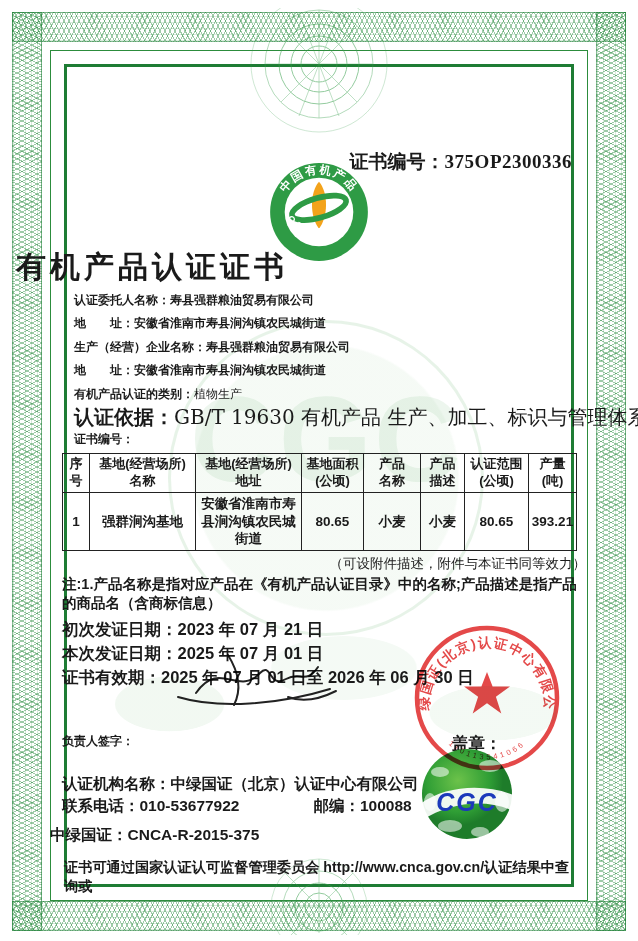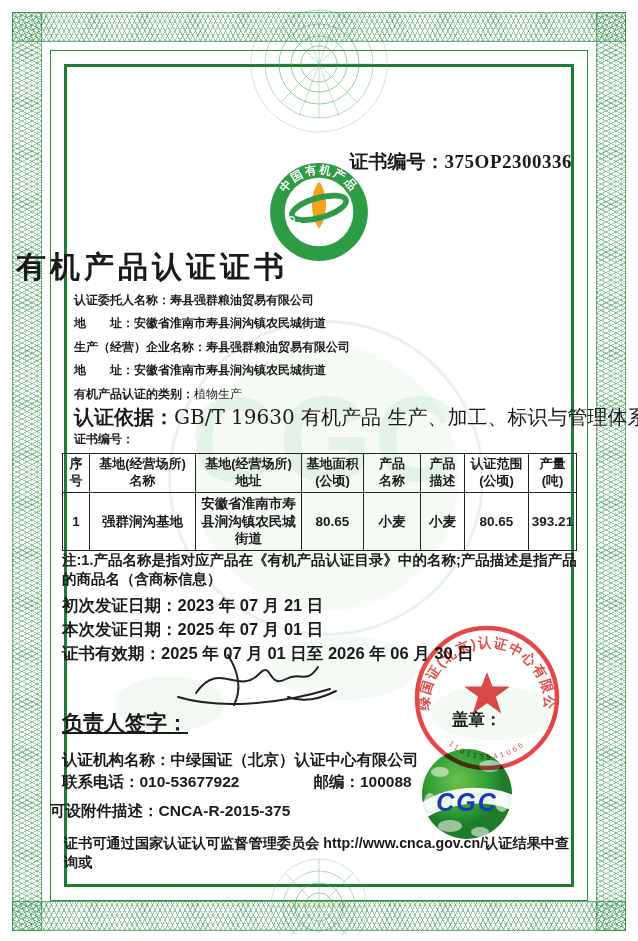--- a/index.html
+++ b/index.html
@@ -50,21 +50,21 @@
   table.scope td{font-size:13.5px;}
   table.scope col:nth-child(1){width:27px;}  table.scope col:nth-child(2){width:106px;}
   table.scope col:nth-child(3){width:106px;} table.scope col:nth-child(4){width:62px;}
   table.scope col:nth-child(5){width:57px;}  table.scope col:nth-child(6){width:44px;}
   table.scope col:nth-child(7){width:64px;}  table.scope col:nth-child(8){width:48px;}
   .att-note{text-align:right;font-size:13.5px;margin:4px -6px 2px 0;}
   .statement{font-size:15.5px;font-weight:700;line-height:21px;margin-left:-12px;}
   .remark{font-size:14.5px;font-weight:700;line-height:19px;margin-left:-12px;}
   .dateline{font-size:16.5px;font-weight:700;line-height:24px;margin-left:-12px;}
   .sign-row{position:relative;height:42px;margin-top:36px;margin-left:-12px;}
-  .sign-row .sg{position:absolute;left:0;top:8px;font-size:21px;font-weight:700;text-decoration:underline;}
+  .sign-row .sg{position:absolute;left:0;top:8px;font-size:12px;font-weight:700;}
   .sign-row .st{position:absolute;left:390px;top:8px;font-size:16.5px;font-weight:700;}
   .issuer{margin-top:6px;margin-left:-12px;}
   .issuer .line2{font-size:15.5px;font-weight:700;line-height:22.5px;white-space:nowrap;}
   .issuer .postal{margin-left:74px;text-align:right;}
   .approval{margin-top:7px;font-size:15.5px;font-weight:700;margin-left:-12px;}
   .footer{margin-top:12px;margin-left:-10px;font-size:14.2px;font-weight:700;line-height:19.5px;}
   .sig-svg{position:absolute;left:168px;top:645px;z-index:4;mix-blend-mode:multiply;}
   .seal-svg{position:absolute;left:403px;top:621px;z-index:5;mix-blend-mode:multiply;opacity:.93;}
   .cgc-svg{position:absolute;left:410px;top:744px;z-index:4;}
 </style>
@@ -166,36 +166,37 @@
           <td>强群涧沟基地</td>
           <td>安徽省淮南市寿县涧沟镇农民城街道</td>
           <td>80.65</td>
           <td>小麦</td>
           <td>小麦</td>
           <td>80.65</td>
           <td>393.21</td>
         </tr>
       </tbody>
     </table>
+    <div class="att-note kai">（可设附件描述，附件与本证书同等效力）</div>
 
     <div class="remark">注:1.产品名称是指对应产品在《有机产品认证目录》中的名称;产品描述是指产品的商品名（含商标信息）</div>
 
     <div class="dateline" style="margin-top:4px;"><span>初次发证日期：</span><span>2023 年 07 月 21 日</span></div>
     <div class="dateline"><span>本次发证日期：</span><span>2025 年 07 月 01 日</span></div>
     <div class="dateline"><span>证书有效期：</span><span>2025 年 07 月 01 日至 2026 年 06 月 30 日</span></div>
 
     <div class="sign-row">
       <span class="sg">负责人签字：</span>
       <span class="st">盖章：</span>
     </div>
 
     <div class="issuer">
       <div class="line2"><span>认证机构名称：</span><span>中绿国证（北京）认证中心有限公司</span></div>
       <div class="line2"><span>联系电话：</span><span>010-53677922</span><span class="postal">邮编：</span><span>100088</span></div>
-      <div class="approval"><span>可设附件描述：</span><span>CNCA-R-2015-375</span></div>
+      <div class="approval"><span>中绿国证：</span><span>CNCA-R-2015-375</span></div>
     </div>
 
     <div class="footer">
       <div>证书可通过国家认证认可监督管理委员会 http://www.cnca.gov.cn/认证结果中查询或</div>
 
     </div>
   </div>
 
   <svg class="sig-svg" width="180" height="70" viewBox="0 0 180 70">
     <g fill="none" stroke="#222" stroke-width="2" stroke-linecap="round">

